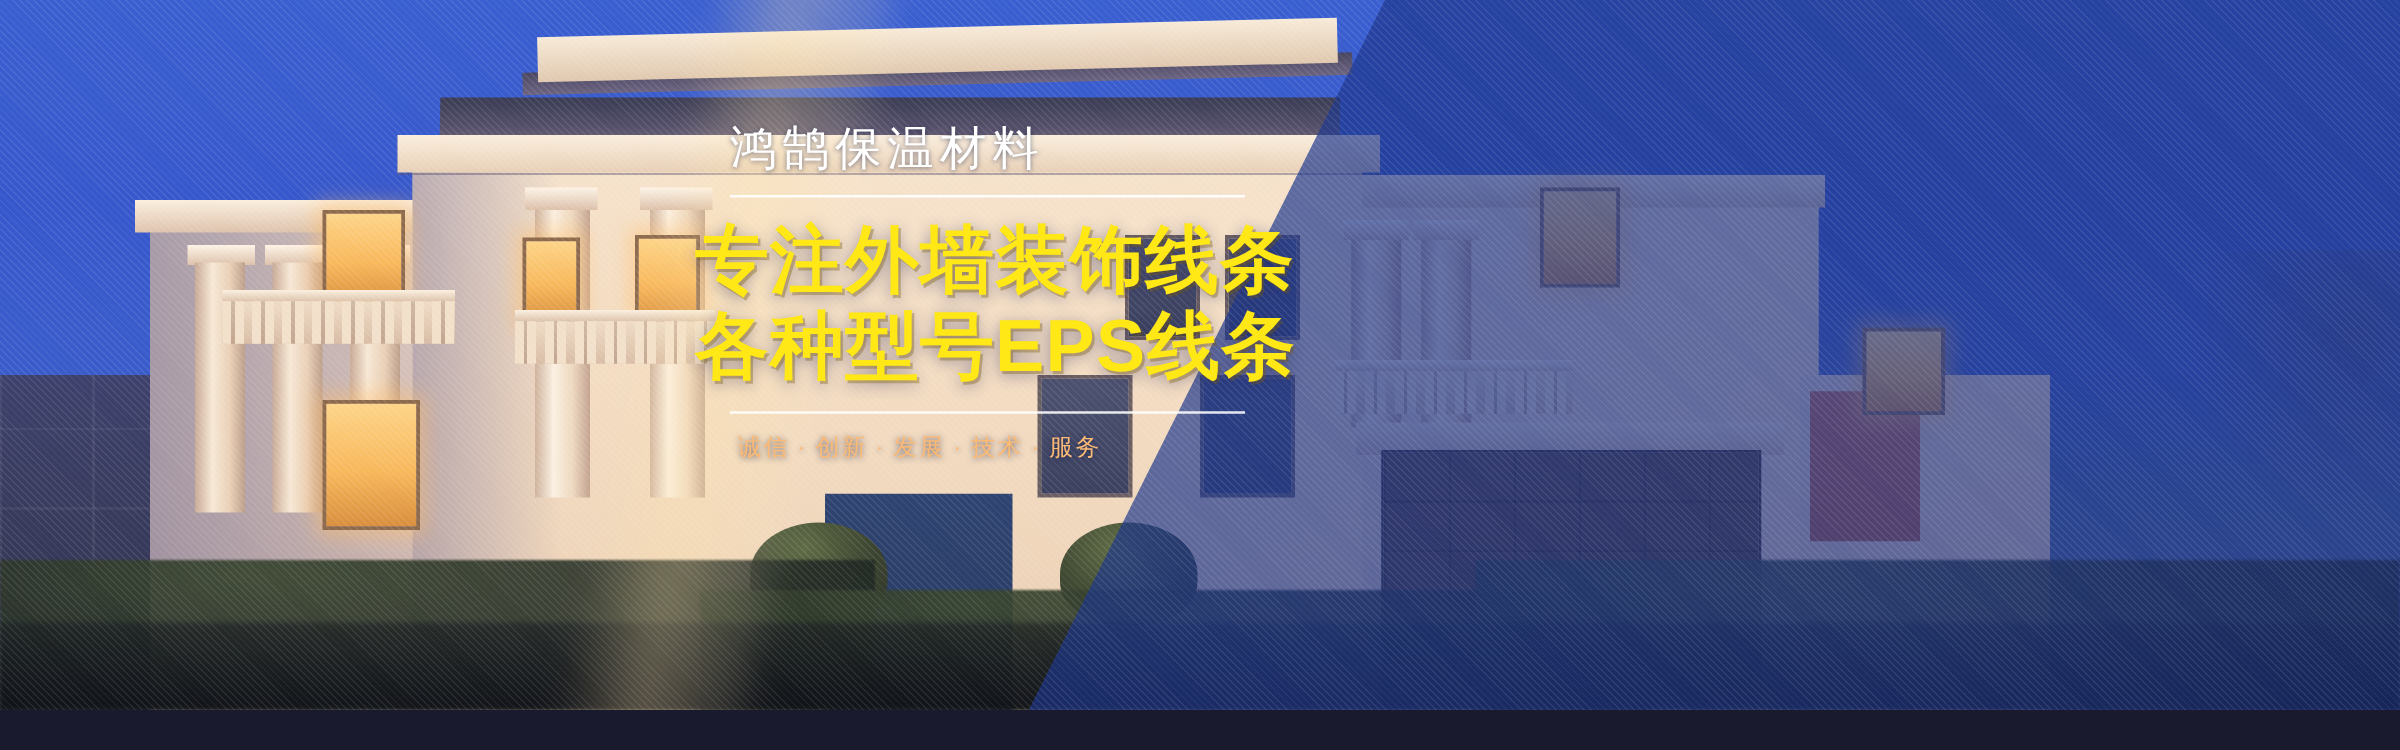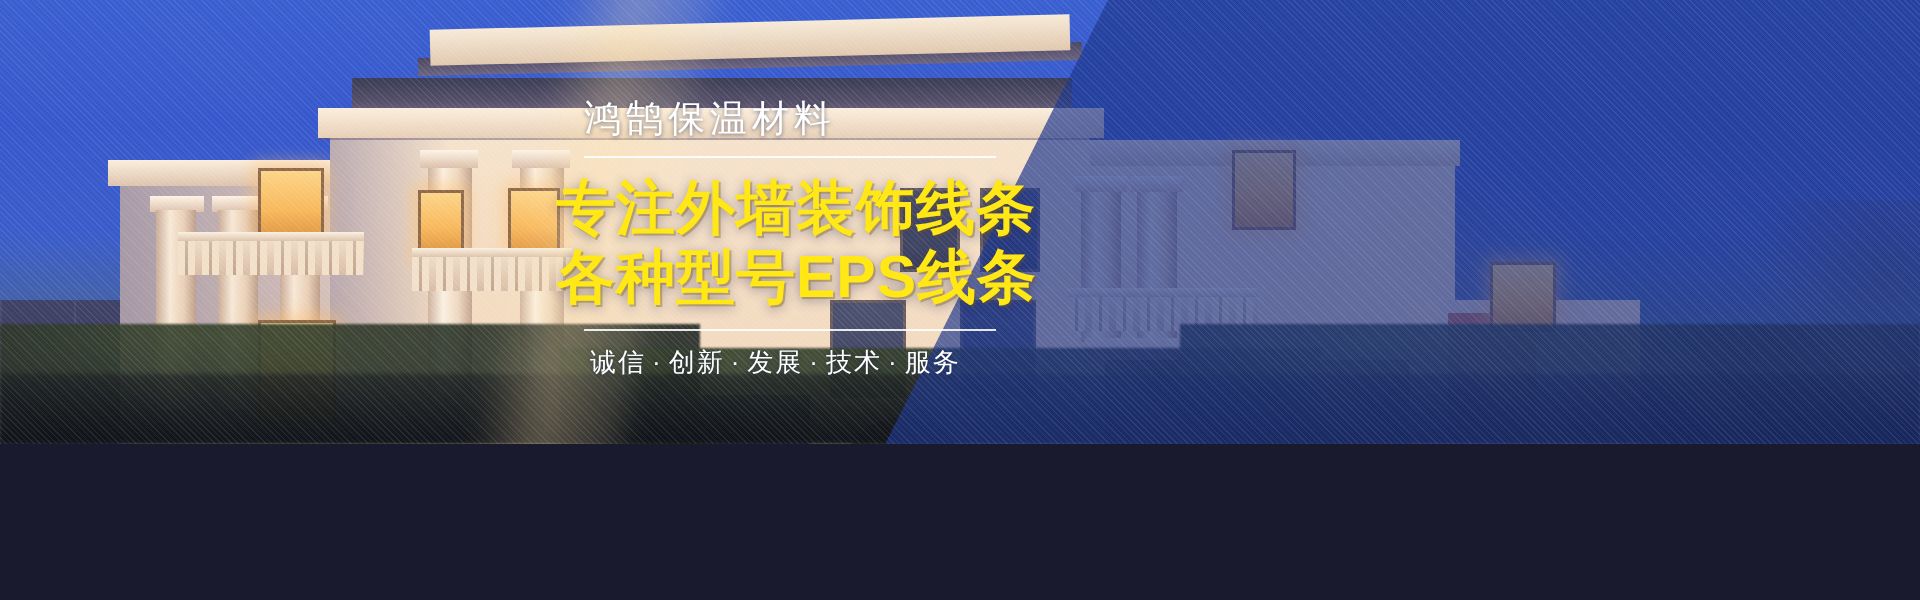--- a/index.html
+++ b/index.html
@@ -4,21 +4,21 @@
 <title>Banner</title>
 <style>
   html, body {
     margin: 0;
     padding: 0;
     background: #1a1a2e;
   }
   .banner {
     position: relative;
     width: 1920px;
-    height: 444px;
+    height: 568px;
     overflow: hidden;
     font-family: "Liberation Sans", "DejaVu Sans", sans-serif;
     background: #2f53c9;
   }
 
   
   .sky {
     position: absolute;
     inset: 0;
     background:
@@ -256,22 +256,22 @@
       0 3px 12px rgba(40,40,90,0.45);
   }
   .headline .ln { display: block; white-space: nowrap; }
   .rule2 {
     height: 2px;
     width: 412px;
     margin: 18px 0 14px 28px;
     background: rgba(255,255,255,0.88);
   }
   .tagline {
-    font-size: 26px;
-    color: #ffffff;
+    font-size: 19px;
+    color: #fdba74;
     letter-spacing: 2px;
     margin: 0 0 0 34px;
     font-weight: 400;
     text-shadow: 0 1px 5px rgba(10,20,60,0.6);
     white-space: nowrap;
   }
   .tagline .sep { padding: 0 6px; opacity: 0.95; }
 </style>
 </head>
 <body>

